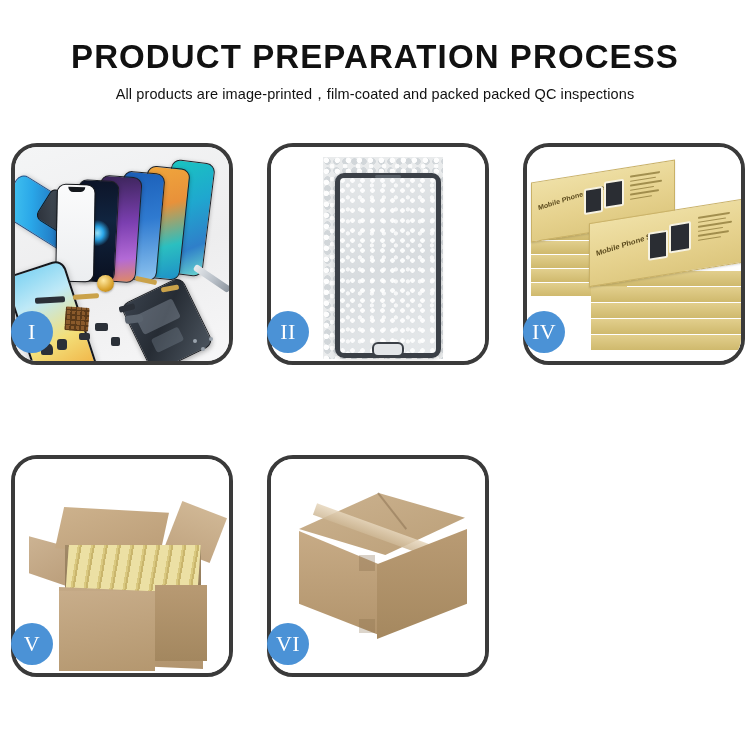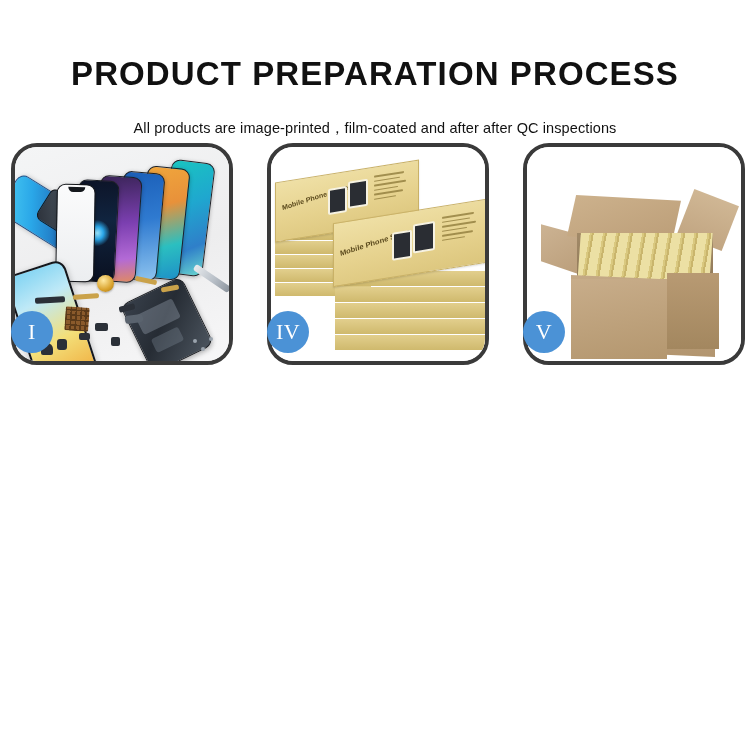--- a/index.html
+++ b/index.html
@@ -21,21 +21,21 @@
   }
 
   
   .header {
     position: absolute;
     left: 0; top: 0;
     width: 750px;
     text-align: center;
   }
   .main-title {
-    margin: 17px;
+    margin: 0;
     padding-top: 38px;
     font-family: "Liberation Sans", sans-serif;
     font-size: 33px;
     font-weight: 700;
     letter-spacing: 1.1px;
     color: #111111;
     white-space: nowrap;
   }
   .sub-title {
     margin: 0;
@@ -338,21 +338,21 @@
   .c6-notch2 { position:absolute; left:88px; top:160px; width:16px; height:14px;
     background:rgba(130,104,68,.28); }
 </style>
 </head>
 <body>
 
 <div class="page">
 
   <div class="header">
     <h1 class="main-title">PRODUCT PREPARATION PROCESS</h1>
-    <p class="sub-title">All products are image-printed，film-coated and after after QC inspections</p>
+    <p class="sub-title">All products are image-printed，film-coated and packed packed QC inspections</p>
   </div>
 
   <div class="grid">
 
     <div class="panel">
       <div class="panel-inner">
         <div class="p1-bg"></div>
 
         <div class="ph-blue-tilt"></div>
         <div class="ph-dark-tilt"></div>
@@ -388,20 +388,32 @@
         <div class="part darkpart dp8"></div>
         <div class="part speaker"></div>
         <div class="driver"></div>
         <div class="part screw sc1"></div>
         <div class="part screw sc2"></div>
         <div class="part screw sc3"></div>
       </div>
       <div class="badge">I</div>
     </div>
 
+    <div class="panel">
+      <div class="panel-inner">
+        <div class="p2-bg"></div>
+        <div class="wrapfield">
+          <div class="screen2">
+            <div class="earpiece2"></div>
+            <div class="home-btn"></div>
+          </div>
+        </div>
+      </div>
+      <div class="badge">II</div>
+    </div>
 
 
     <div class="panel">
       <div class="panel-inner">
         <div class="p4-bg"></div>
         <div class="stack">
 
           <div class="kbox-side" style="left:0px; top:62px; width:96px; height:13px;"></div>
           <div class="kbox-side" style="left:0px; top:76px; width:96px; height:13px;"></div>
           <div class="kbox-side" style="left:0px; top:90px; width:96px; height:13px;"></div>
@@ -459,15 +471,28 @@
         <div class="c5-flapR"></div>
         <div class="c5-inner"></div>
         <div class="c5-content"></div>
         <div class="c5-body"></div>
         <div class="c5-front"></div>
         <div class="c5-rightface"></div>
       </div>
       <div class="badge">V</div>
     </div>
 
+    <div class="panel">
+      <div class="panel-inner">
+        <div class="p6-bg"></div>
+        <div class="c6-top"></div>
+        <div class="c6-tape"></div>
+        <div class="c6-seam"></div>
+        <div class="c6-left"></div>
+        <div class="c6-right"></div>
+        <div class="c6-notch1"></div>
+        <div class="c6-notch2"></div>
+      </div>
+      <div class="badge">VI</div>
+    </div>
 
   </div>
 </div>
 
 </body></html>

